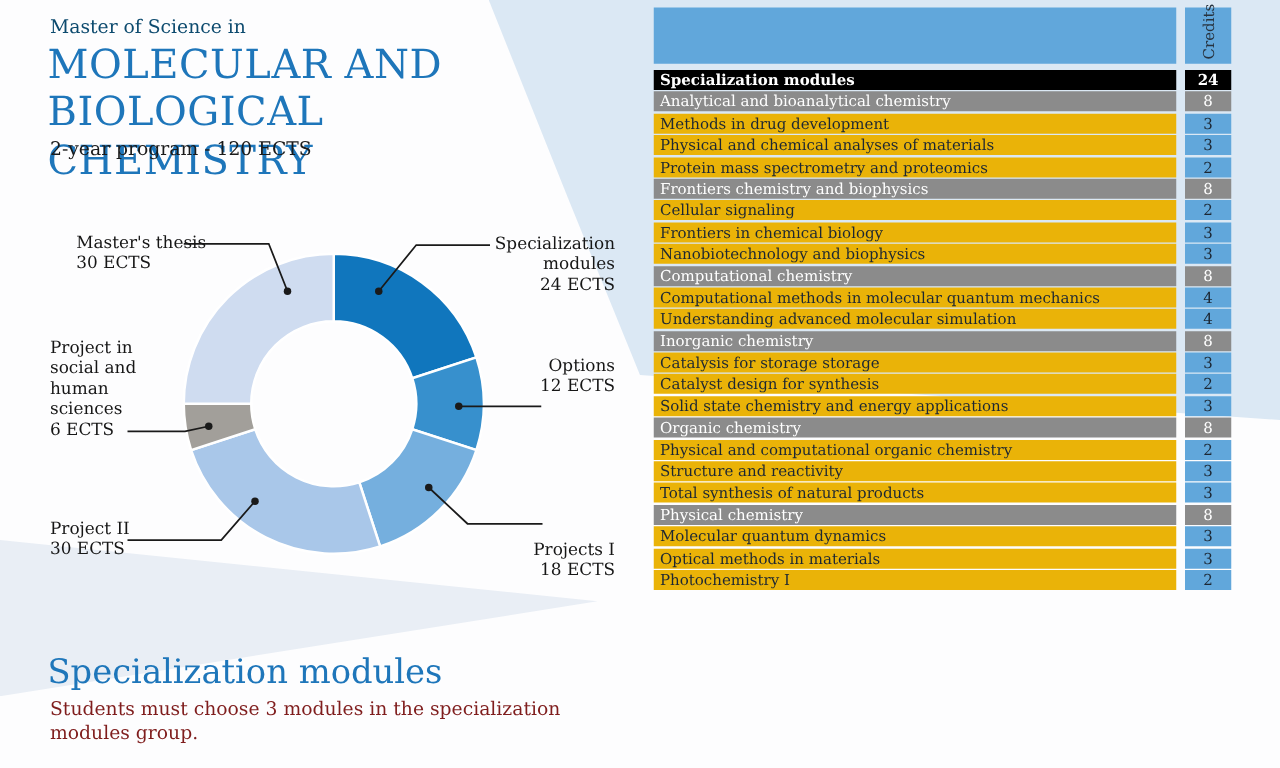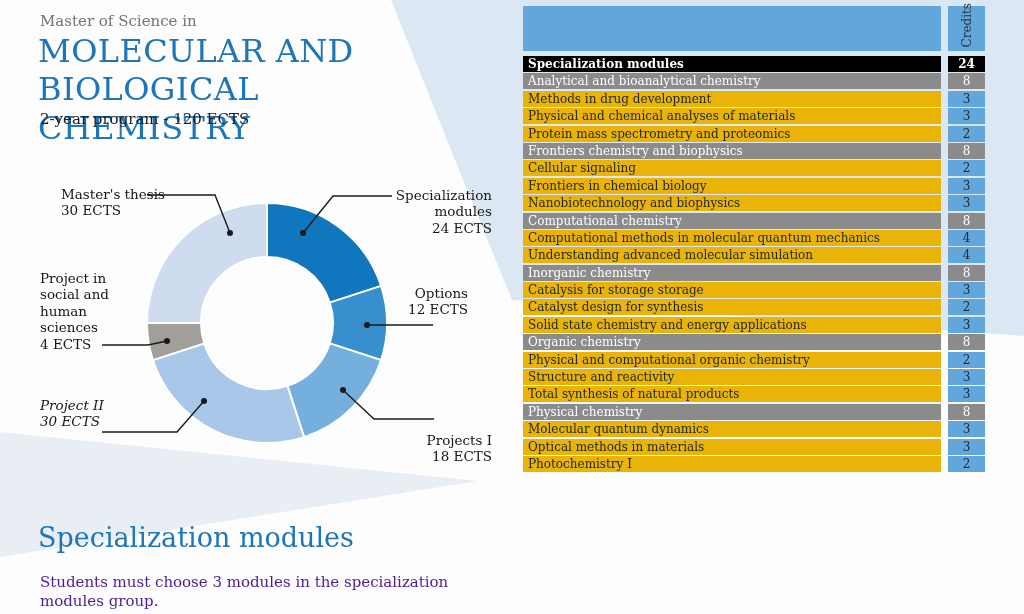--- a/index.html
+++ b/index.html
@@ -7,35 +7,35 @@
     width:1024px;height:614px;position:relative;overflow:hidden;
     background:#fdfdfe;
     font-family:"DejaVu Serif","Liberation Serif",serif;
     color:#1a1a1a;
   }
   .bg{position:absolute;top:0;left:0;width:1024px;height:614px;pointer-events:none;}
   .bg-right{background:#dbe8f4;clip-path:polygon(391px 0,1024px 0,1024px 336px,512px 300px,455px 160px);}
   .bg-bottomleft{background:#e9eef5;clip-path:polygon(0 432px,478px 481px,0 557px);}
 
   
-  .kicker{position:absolute;left:40px;top:12px;font-size:15px;color:#737373;}
+  .kicker{position:absolute;left:40px;top:12px;font-size:15px;color:#0c4a6e;}
   .title{position:absolute;left:38px;top:32px;width:440px;font-size:32px;line-height:1.2;
          color:#1e76ba;letter-spacing:0.4px;}
   .subtitle{position:absolute;left:40px;top:110px;font-size:15px;color:#1b1b1b;}
   .h2{position:absolute;left:38px;top:522px;font-size:27px;color:#1e76ba;}
-  .body-text{position:absolute;left:40px;top:558px;width:420px;font-size:15px;line-height:1.25;color:#4c1d95;margin-top:15px;}
+  .body-text{position:absolute;left:40px;top:558px;width:420px;font-size:15px;line-height:1.25;color:#7f1d1d;}
 
   
   #chart-svg{position:absolute;left:0;top:0;width:1024px;height:614px;pointer-events:none;}
   .chart-label{position:absolute;font-size:13.5px;line-height:1.22;color:#161616;white-space:pre-line;}
   .lbl-master{left:40px;top:186px;margin-left:21px;}
   .lbl-spec{left:358px;top:187px;width:134px;text-align:right;}
-  .lbl-options{left:364px;top:285px;width:104px;text-align:right;}
+  .lbl-options{left:388px;top:285px;width:104px;text-align:right;}
   .lbl-proj1{left:388px;top:396px;width:104px;text-align:right;margin-top:36px;}
-  .lbl-proj2{left:40px;top:397px;font-style:italic;}
+  .lbl-proj2{left:40px;top:415px;}
   .lbl-social{left:40px;top:270px;}
 
   
   .table{position:absolute;left:523px;top:6px;width:462px;}
   .t-row{display:flex;height:16px;line-height:16px;margin-bottom:1.4px;font-size:12px;}
   .t-main{flex:1;background:#eab308;padding-left:5px;margin-right:7px;color:#1c2733;
           white-space:nowrap;overflow:hidden;}
   .t-cred{width:37px;text-align:center;background:#61a7db;color:#1c2733;}
   .t-headerwrap{display:flex;height:45px;margin-bottom:5px;}
   .t-headerwrap .t-main{margin-right:7px;}
@@ -93,21 +93,21 @@
 <div class="chart-label lbl-options">Options
 12 ECTS</div>
 <div class="chart-label lbl-proj1">Projects I
 18 ECTS</div>
 <div class="chart-label lbl-proj2">Project II
 30 ECTS</div>
 <div class="chart-label lbl-social">Project in
 social and
 human
 sciences
-4 ECTS</div>
+6 ECTS</div>
 
 <div class="h2">Specialization modules</div>
 <div class="body-text">Students must choose 3 modules in the specialization modules group.</div>
 
 <div class="table">
   <div class="t-headerwrap">
     <div class="t-main"></div>
     <div class="t-cred">
       <span class="vert">Credits</span>
     </div>

